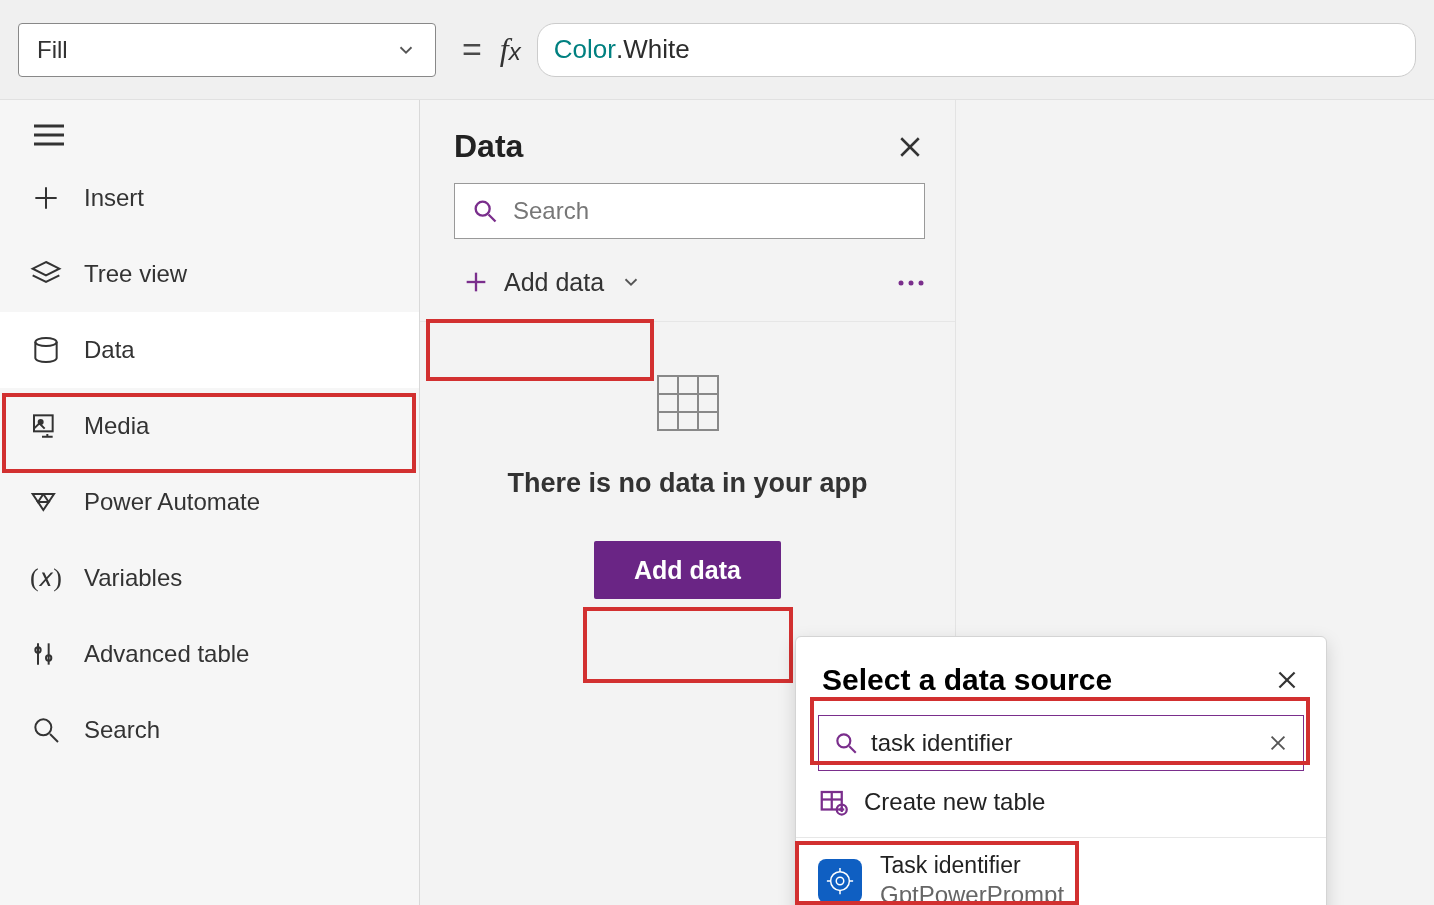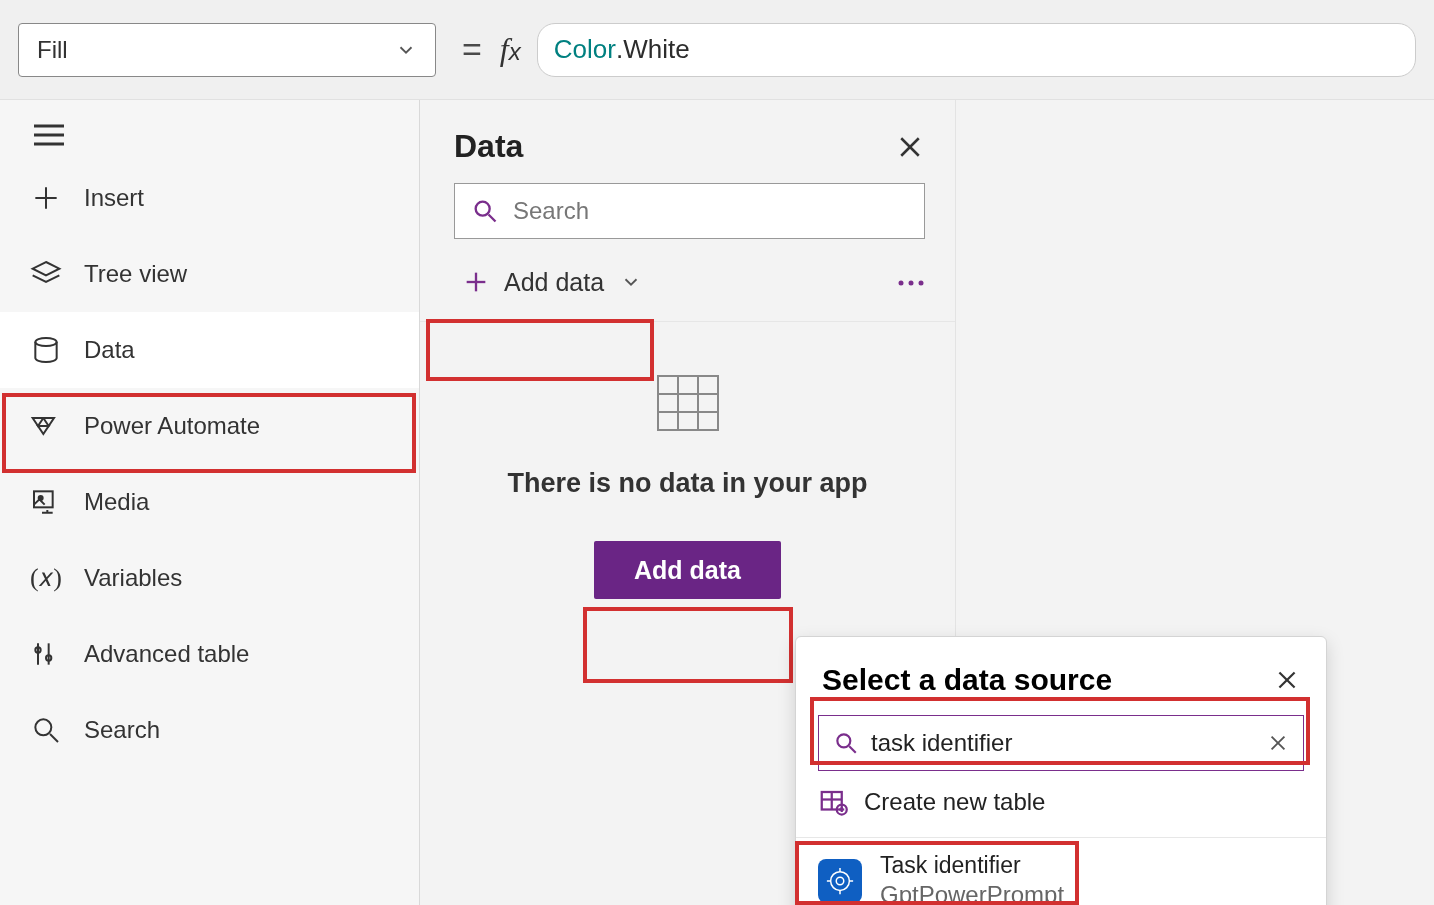--- a/index.html
+++ b/index.html
@@ -172,38 +172,38 @@
             <ellipse cx="12" cy="6" rx="8" ry="3"></ellipse>
             <path d="M4 6v12c0 1.66 3.58 3 8 3s8-1.34 8-3V6"></path>
           </svg>
         </span>
       <span>Data</span>
     </div>
 
     <div class="side-item">
       <span class="side-ico">
           <svg viewBox="0 0 24 24">
-            <polygon points="2 6 10 6 6 12 2 6"></polygon>
-            <polygon points="10 6 18 6 14 12 10 6"></polygon>
-            <polygon points="6 12 14 12 10 18 6 12"></polygon>
-          </svg>
-        </span>
-      <span>Power Automate</span>
-    </div>
-
-    <div class="side-item">
-      <span class="side-ico">
-          <svg viewBox="0 0 24 24">
             <rect x="3" y="4" width="14" height="12"></rect>
             <circle cx="8" cy="9" r="1.5" fill="#333"></circle>
             <path d="M3 14l4-4 4 4"></path>
             <path d="M13 18v2M9 20h8"></path>
           </svg>
         </span>
       <span>Media</span>
+    </div>
+
+    <div class="side-item">
+      <span class="side-ico">
+          <svg viewBox="0 0 24 24">
+            <polygon points="2 6 10 6 6 12 2 6"></polygon>
+            <polygon points="10 6 18 6 14 12 10 6"></polygon>
+            <polygon points="6 12 14 12 10 18 6 12"></polygon>
+          </svg>
+        </span>
+      <span>Power Automate</span>
     </div>
 
     <div class="side-item">
       <span class="side-ico">
           <span class="txt">(𝑥)</span>
         </span>
       <span>Variables</span>
     </div>
 
     <div class="side-item">

